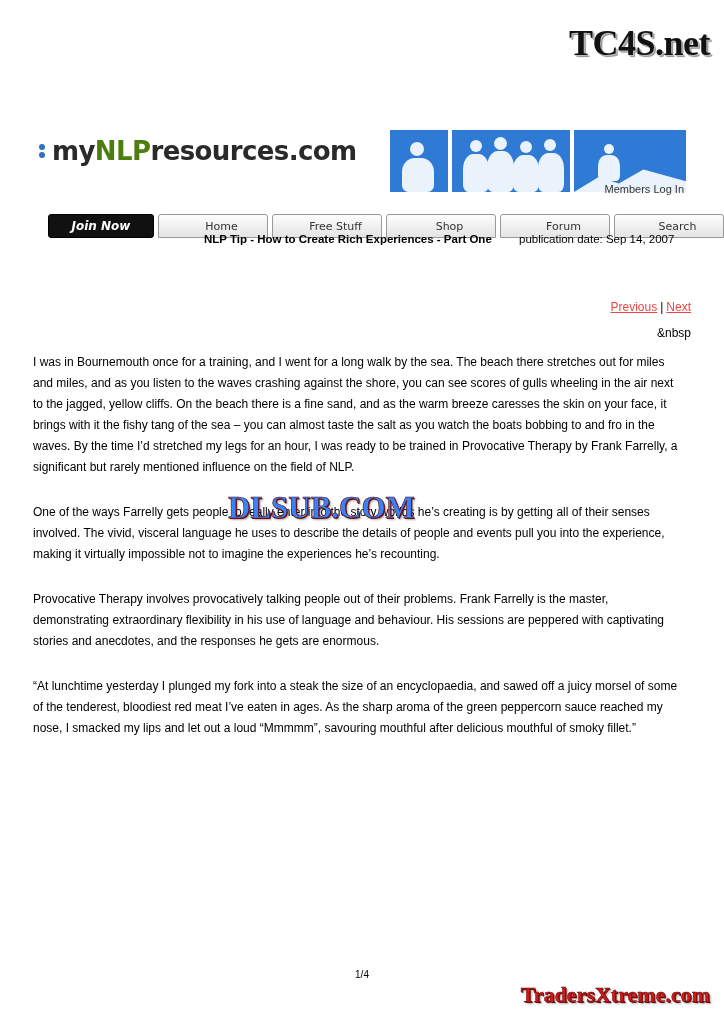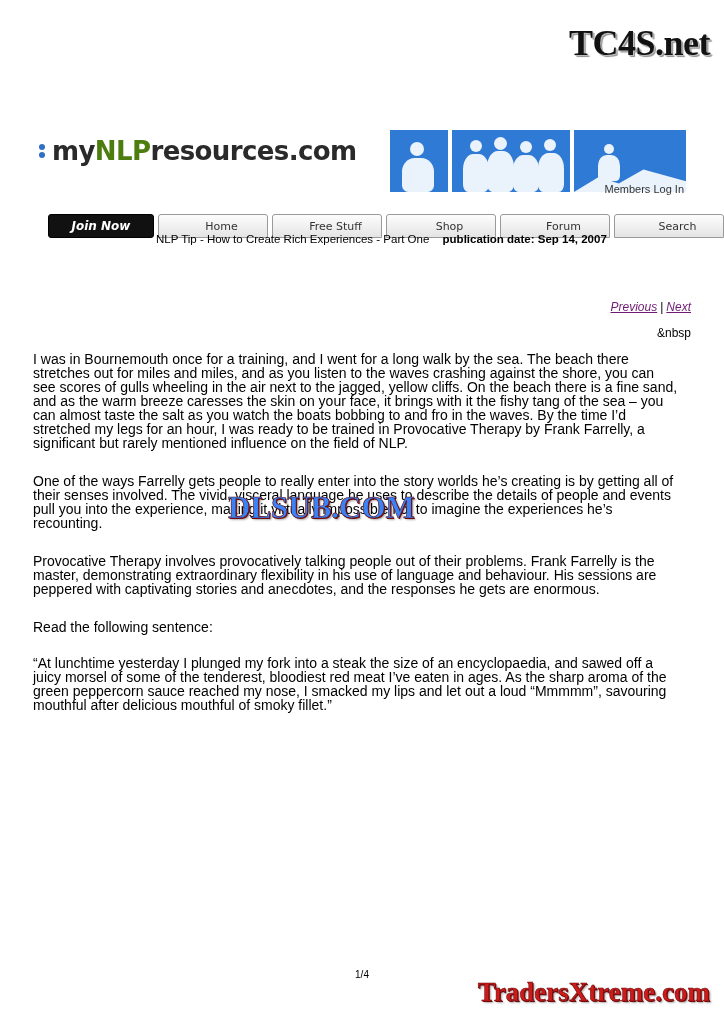--- a/index.html
+++ b/index.html
@@ -169,60 +169,60 @@
 
   
   .article-head {
     position: absolute;
     left: 156px;
     top: 233px;
     width: 520px;
     font-size: 11.5px;
   }
   .article-title {
-    font-weight: normal;
+    font-weight: bold;
     display: inline;
+    margin-left: 48px;
   }
   .pub-date {
     display: inline;
-    margin-left: 10px;
-    font-weight: bold;
+    margin-left: 24px;
+    font-weight: normal;
   }
 
   
   .pager {
     position: absolute;
     right: 33px;
     top: 300px;
     text-align: right;
     font-size: 12px;
   }
   .pager a {
-    color: #701a75;
+    color: #ef4444;
     text-decoration: underline;
-    font-style: italic;
   }
   .pager .sep {
     color: #000;
     margin: 0 3px;
   }
   .nbsp-line {
     margin-top: 12px;
     font-size: 12px;
     color: #000;
   }
 
   
   .content {
     position: absolute;
     left: 33px;
     top: 352px;
     width: 645px;
-    font-size: 14px;
-    line-height: 14px;
+    font-size: 12px;
+    line-height: 21px;
     color: #000;
     text-align: left;
   }
   .content p {
     margin: 0 0 24px 0;
   }
   .content p.tight {
     margin-bottom: 22px;
   }
 
@@ -249,21 +249,21 @@
     text-align: center;
     font-size: 10px;
     color: #000;
   }
   .tx-watermark {
     position: absolute;
     right: 14px;
     bottom: 16px;
     font-family: "Liberation Serif", serif;
     font-weight: bold;
-    font-size: 27px;
+    font-size: 22px;
     color: #cf1a1a;
     text-shadow: 1px 1px 0 #7a0d0d, 2px 2px 2px rgba(0,0,0,0.35);
     -webkit-text-stroke: 0.5px #5e0a0a;
   }
 </style>
 </head>
 <body>
 
 <div class="tc4s-watermark">TC4S.net</div>
 
@@ -315,20 +315,19 @@
 
 <div class="pager">
   <a href="#">Previous</a><span class="sep">|</span><a href="#">Next</a>
   <div class="nbsp-line">&amp;nbsp</div>
 </div>
 
 <div class="content">
   <p>I was in Bournemouth once for a training, and I went for a long walk by the sea. The beach there stretches out for miles and miles, and as you listen to the waves crashing against the shore, you can see scores of gulls wheeling in the air next to the jagged, yellow cliffs. On the beach there is a fine sand, and as the warm breeze caresses the skin on your face, it brings with it the fishy tang of the sea – you can almost taste the salt as you watch the boats bobbing to and fro in the waves. By the time I’d stretched my legs for an hour, I was ready to be trained in Provocative Therapy by Frank Farrelly, a significant but rarely mentioned influence on the field of NLP.</p>
   <p>One of the ways Farrelly gets people to really enter into the story worlds he’s creating is by getting all of their senses involved. The vivid, visceral language he uses to describe the details of people and events pull you into the experience, making it virtually impossible not to imagine the experiences he’s recounting.</p>
   <p>Provocative Therapy involves provocatively talking people out of their problems. Frank Farrelly is the master, demonstrating extraordinary flexibility in his use of language and behaviour. His sessions are peppered with captivating stories and anecdotes, and the responses he gets are enormous.</p>
-  <p class="tight">Read the following sentence:</p>
   <p>“At lunchtime yesterday I plunged my fork into a steak the size of an encyclopaedia, and sawed off a juicy morsel of some of the tenderest, bloodiest red meat I’ve eaten in ages. As the sharp aroma of the green peppercorn sauce reached my nose, I smacked my lips and let out a loud “Mmmmm”, savouring mouthful after delicious mouthful of smoky fillet.”</p>
 </div>
 
 <div class="dlsub-watermark">DLSUB.COM</div>
 
 <div class="page-num">1/4</div>
 <div class="tx-watermark">TradersXtreme.com</div>
 
 </body></html>

